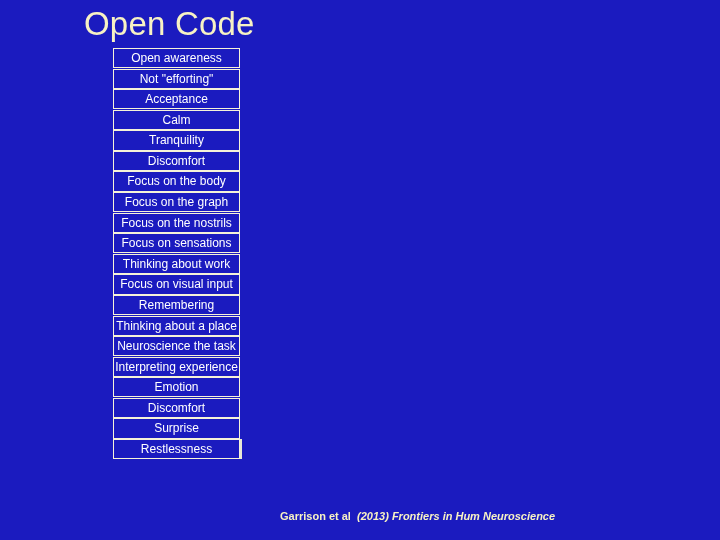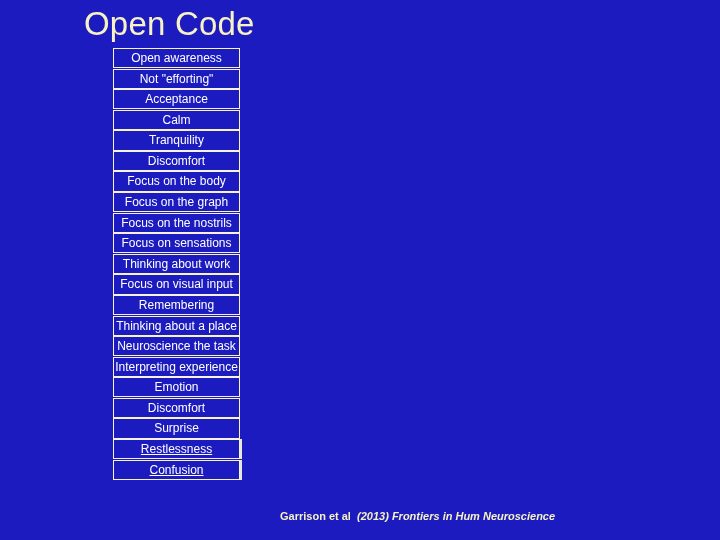--- a/index.html
+++ b/index.html
@@ -52,21 +52,20 @@
     text-align: center;
     white-space: nowrap;
     overflow: hidden;
     margin-bottom: 0.4px;
     position: relative;
   }
 
   
   .code-row.shadowed {
     box-shadow: 2px 0 0 0 #e8e8d4;
-    text-decoration: underline;
   }
 
   #citation {
     position: absolute;
     left: 280px;
     top: 505px;
     font-size: 11px;
     line-height: 22px;
     color: #f7f2c4;
     font-weight: bold;
@@ -97,20 +96,19 @@
       <div class="code-row">Thinking about work</div>
       <div class="code-row">Focus on visual input</div>
       <div class="code-row">Remembering</div>
       <div class="code-row">Thinking about a place</div>
       <div class="code-row">Neuroscience the task</div>
       <div class="code-row">Interpreting experience</div>
       <div class="code-row">Emotion</div>
       <div class="code-row">Discomfort</div>
       <div class="code-row">Surprise</div>
       <div class="code-row shadowed">Restlessness</div>
-      <div class="code-row shadowed">Confusion</div>
     </div>
 
   <div id="citation">
     <span class="cite-authors">Garrison et al</span><span>&nbsp; </span><span class="cite-journal">(2013) Frontiers in Hum Neuroscience</span>
   </div>
 
 </div>
 
 </body></html>

